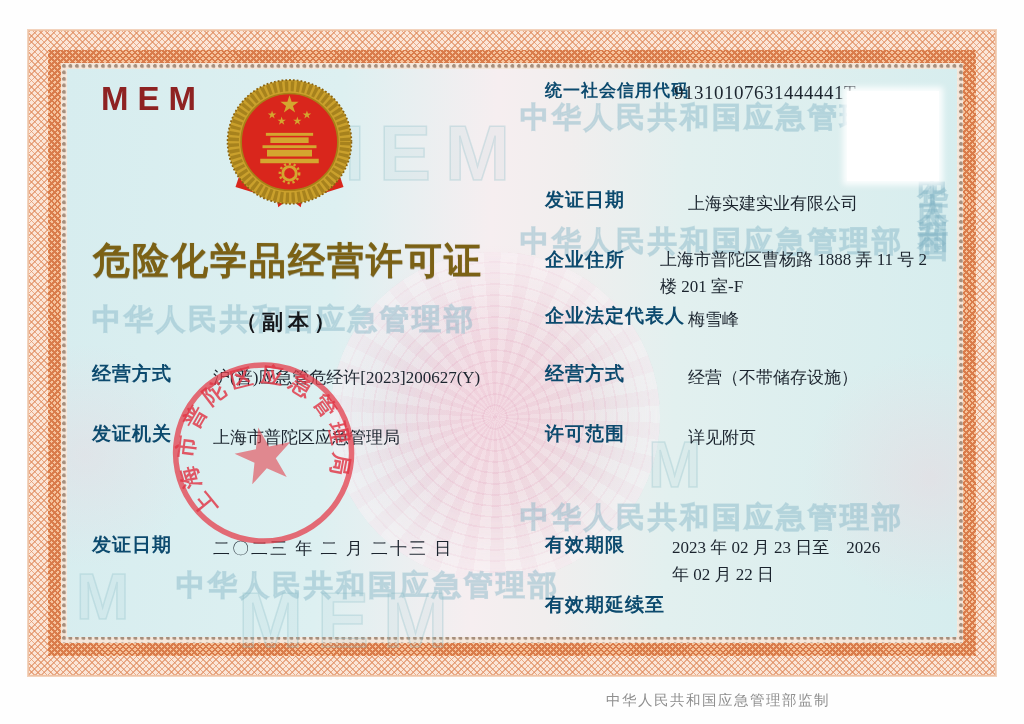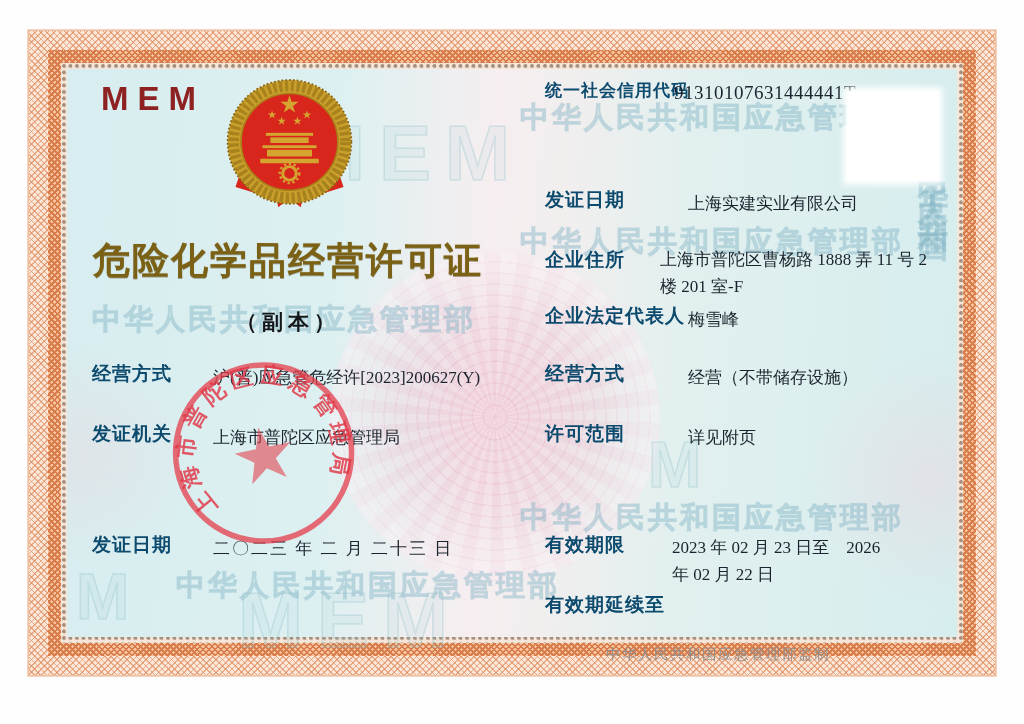--- a/index.html
+++ b/index.html
@@ -161,16 +161,16 @@
       <svg width="192" height="192" viewBox="0 0 192 192">
         <circle cx="96" cy="96" r="88" fill="none" stroke="rgba(228,62,75,.75)" stroke-width="5.5"></circle>
         <use href="#star5" transform="translate(96,100) scale(30)" fill="rgba(227,66,78,.60)"></use>
         <path id="sealArc" d="M 42.5,141 A 70,70 0 1 1 149.5,141" fill="none"></path>
         <text font-size="22" font-weight="bold" fill="rgba(225,52,68,.82)" font-family="Liberation Sans, sans-serif" letter-spacing="6">
           <textPath href="#sealArc" startOffset="2">上海市普陀区应急管理局</textPath>
         </text>
       </svg>
     </div>
 
-    <div class="abs footer" style="right:58px;top:645px;">中华人民共和国应急管理部监制</div>
+    <div class="abs footer" style="right:58px;top:691px;">中华人民共和国应急管理部监制</div>
   </div>
 
 </div>
 
 </body></html>

